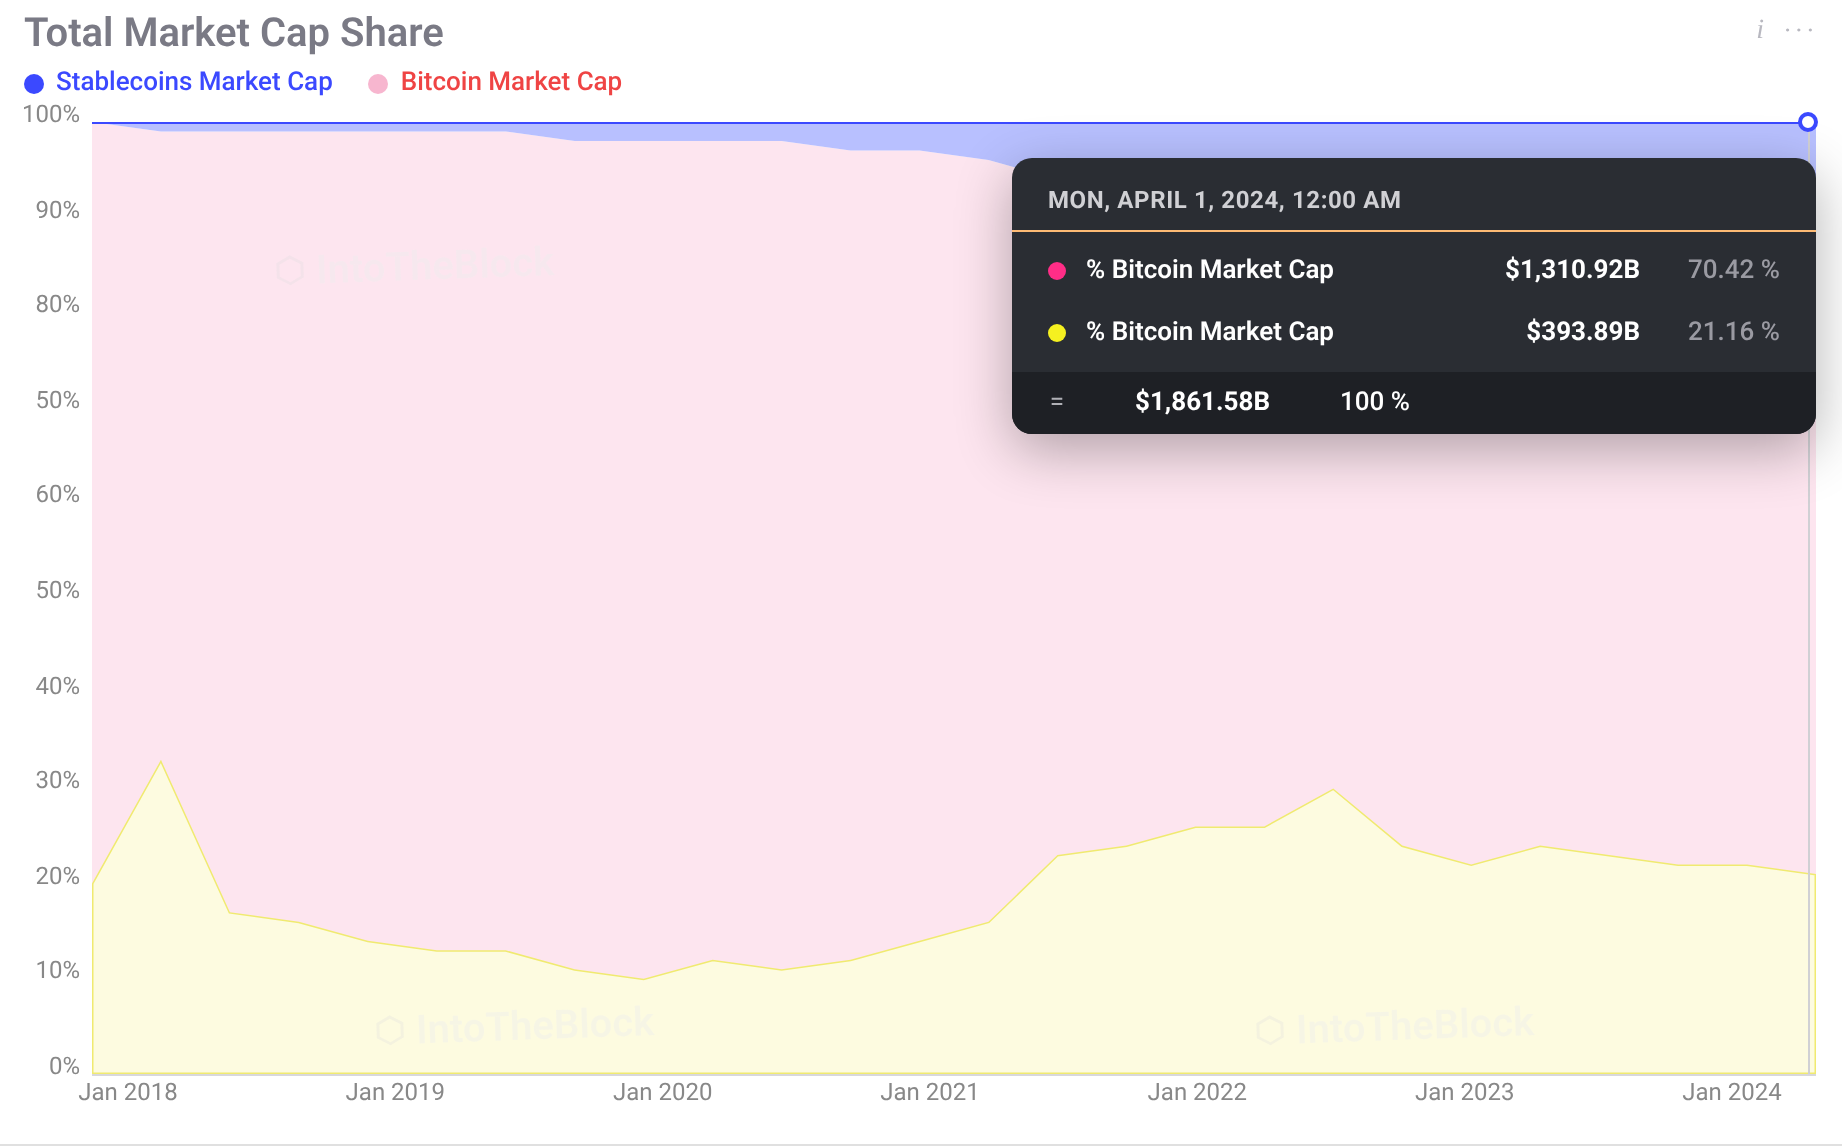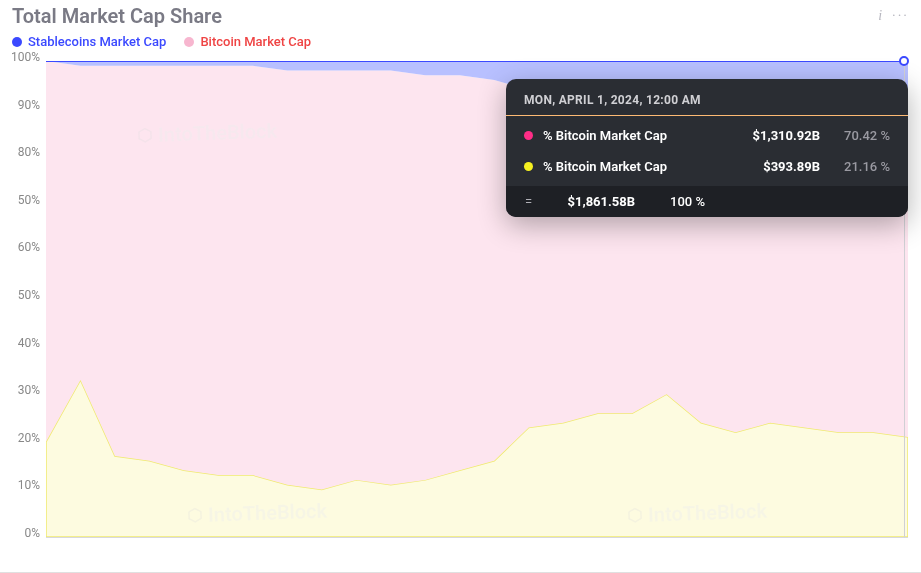--- a/index.html
+++ b/index.html
@@ -134,15 +134,24 @@
           <span class="tt-val">$393.89B</span>
           <span class="tt-pct">21.16 %</span>
         </div>
         <div class="tt-row total">
           <span class="tt-eq">=</span>
           <span class="tt-val">$1,861.58B</span>
           <span class="tt-pct" style="color:#fff">100 %</span>
         </div>
       </div>
     </div>
+    <div class="x-axis" id="x-axis">
+        <div class="x-tick" style="left: 18px;">Jan 2018</div>
+        <div class="x-tick" style="left: 151.667px;">Jan 2019</div>
+        <div class="x-tick" style="left: 285.333px;">Jan 2020</div>
+        <div class="x-tick" style="left: 419px;">Jan 2021</div>
+        <div class="x-tick" style="left: 552.667px;">Jan 2022</div>
+        <div class="x-tick" style="left: 686.333px;">Jan 2023</div>
+        <div class="x-tick" style="left: 820px;">Jan 2024</div>
+      </div>
   </div>
 
 </div>
 
 </body></html>

